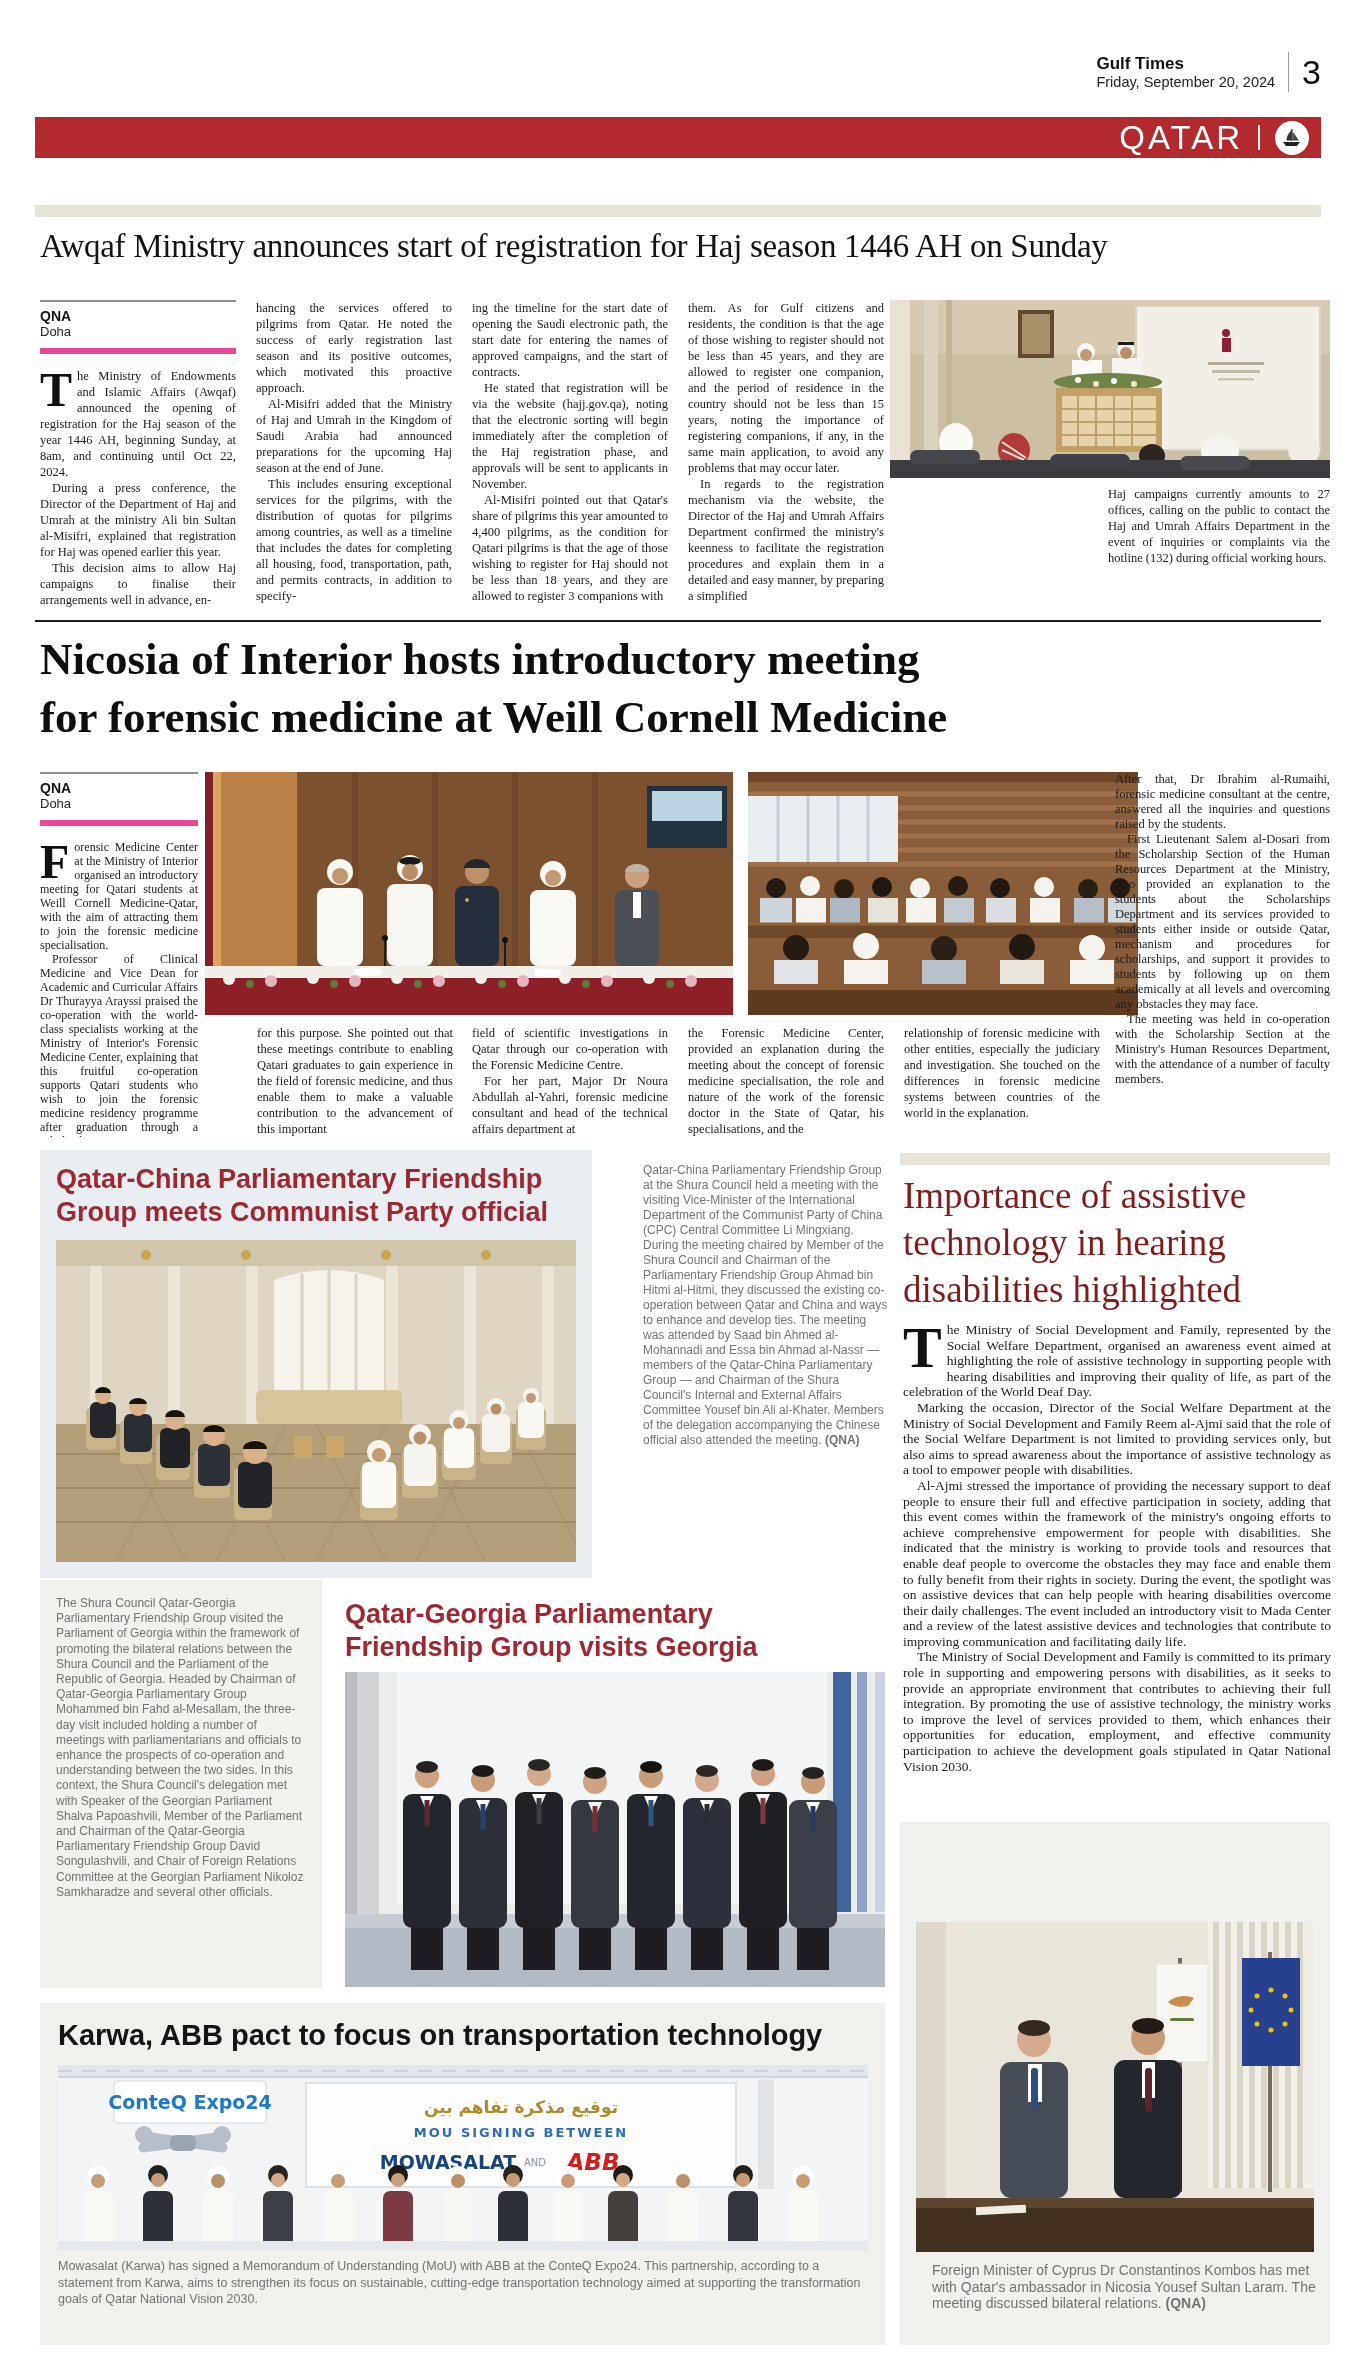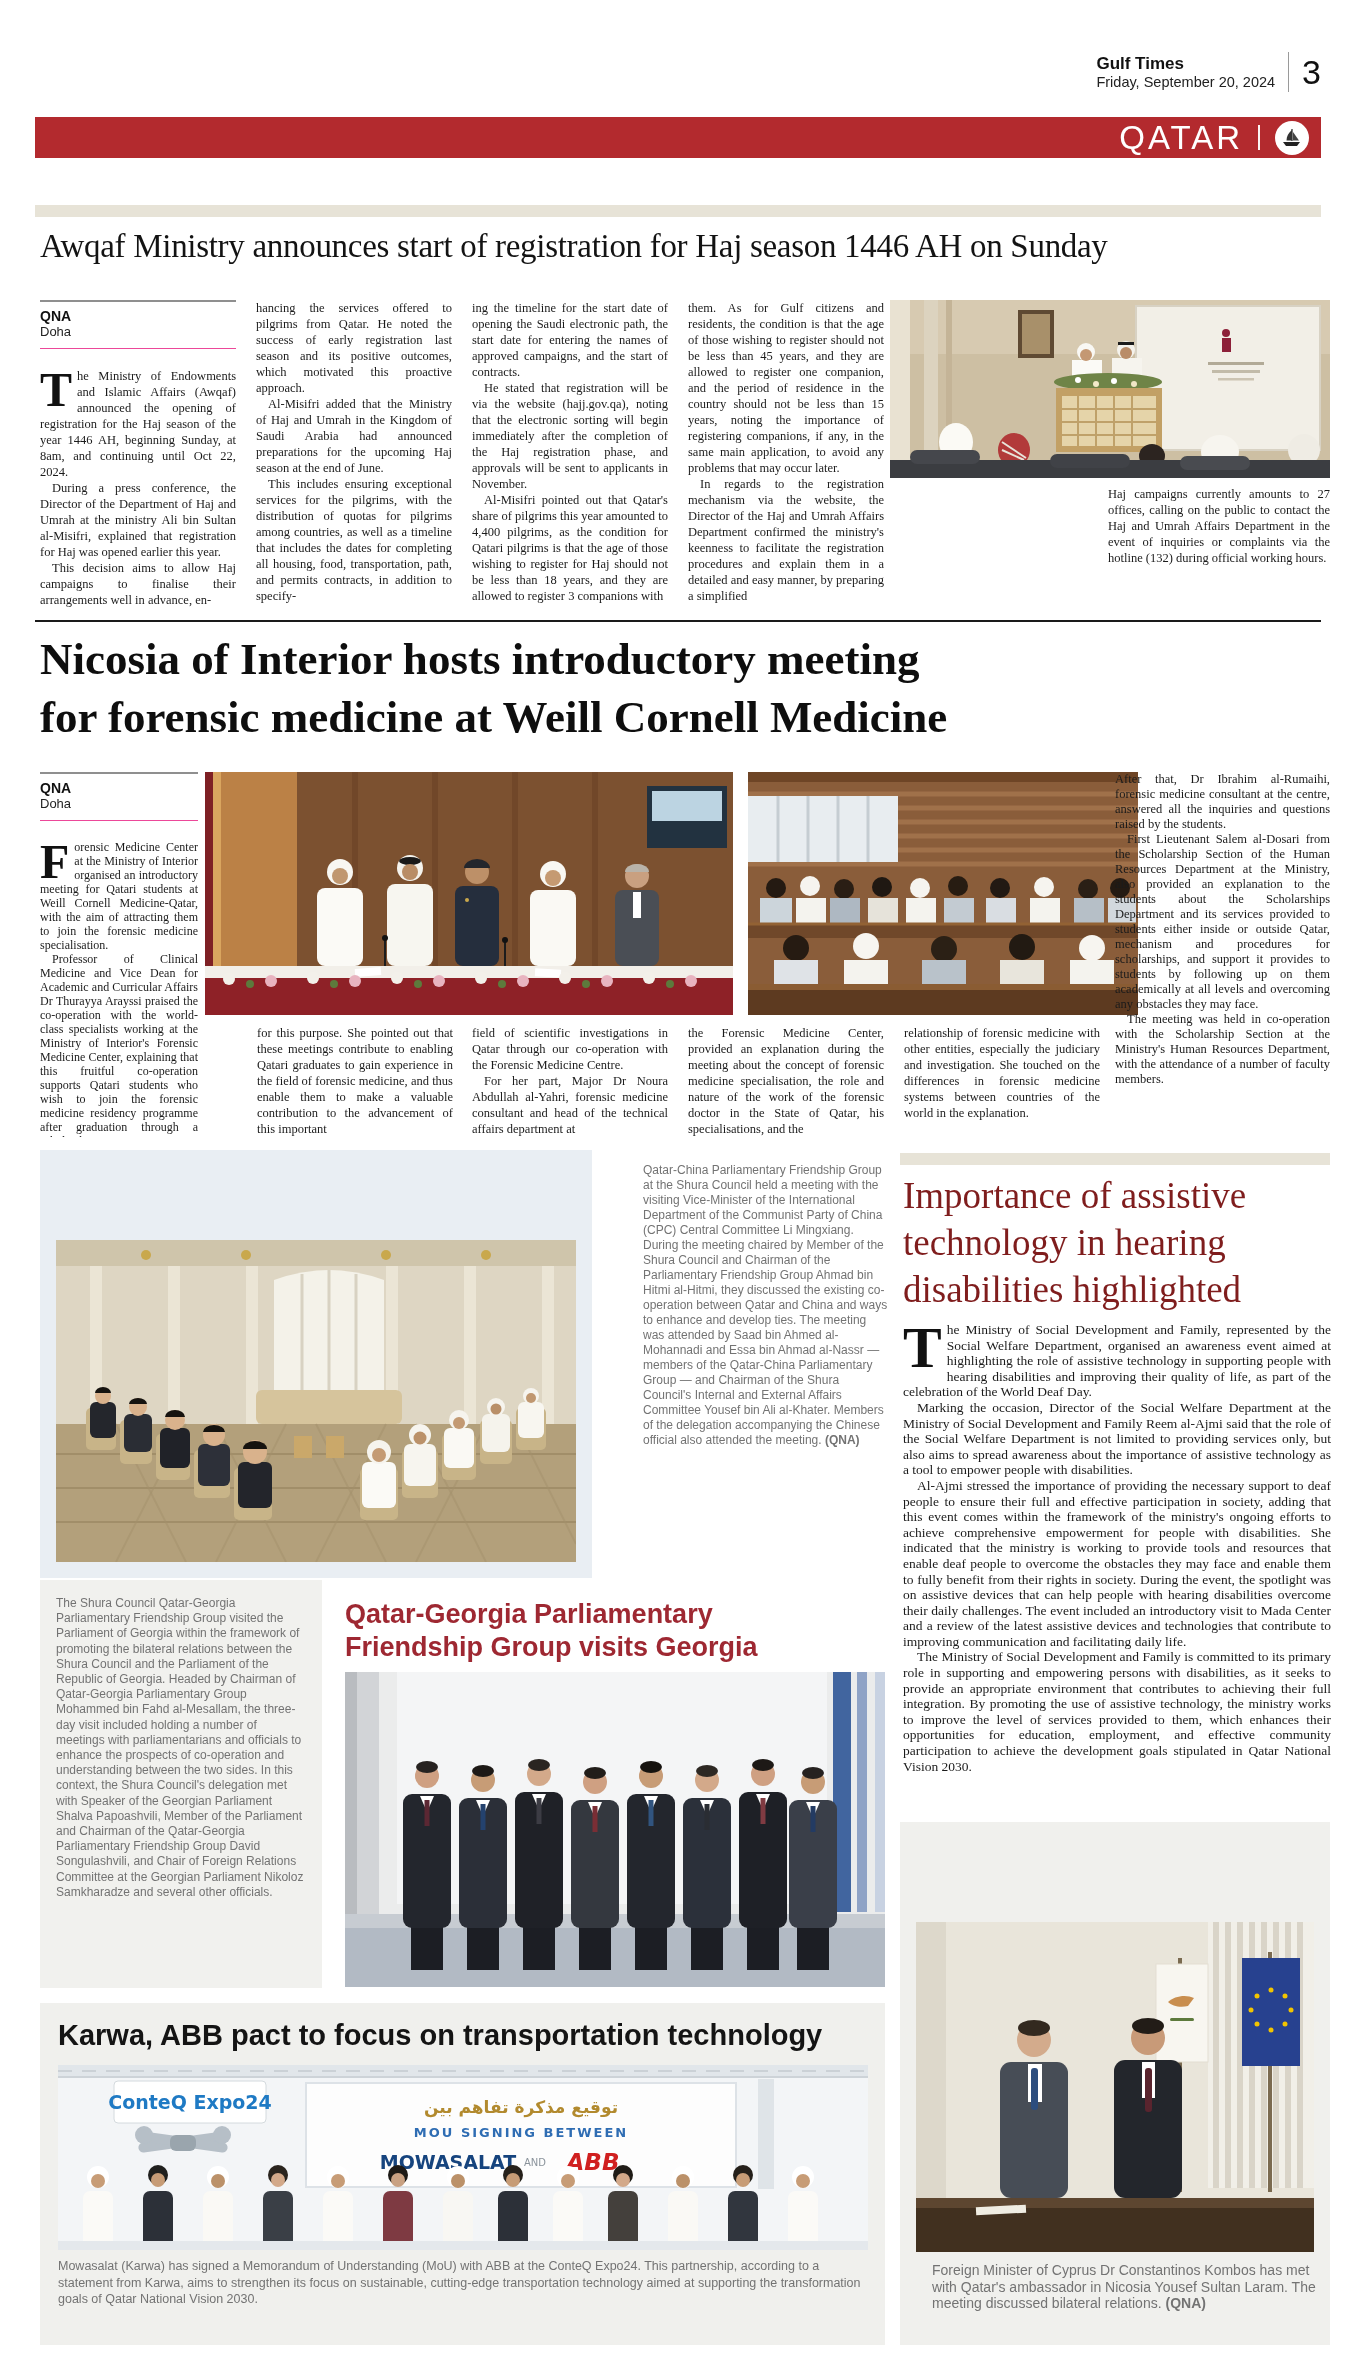--- a/index.html
+++ b/index.html
@@ -22,21 +22,21 @@
   
   #a1-headline{position:absolute;left:40px;top:225px;width:1292px;font:400 33px/42px "Liberation Serif",serif;
     color:#131313;letter-spacing:-0.3px;margin:0;}
   #a2-headline{position:absolute;left:40px;top:630px;width:1292px;font:700 45px/58px "Liberation Serif",serif;
     color:#0e0e0e;margin:0;}
   #assistive-title{position:absolute;left:903px;top:1172px;width:430px;font:400 37px/47px "Liberation Serif",serif;
     color:#7f1d1d;margin:0;}
   .red-title{font:700 27px/33px "Liberation Sans",sans-serif;color:#9e2832;margin:0;}
   .black-title{font:700 29px/35px "Liberation Sans",sans-serif;color:#141414;margin:0;}
   
-  .byline{position:absolute;border-top:2px solid #8f8f8f;border-bottom:1px solid #ec4899;padding:6px 0 8px;box-sizing:border-box;}
+  .byline{position:absolute;border-top:2px solid #8f8f8f;border-bottom:6px solid #ec4899;padding:6px 0 8px;box-sizing:border-box;}
   .byline .agency{font:bold 14px/16px "Liberation Sans",sans-serif;color:#111;}
   .byline .city{font:13px/16px "Liberation Sans",sans-serif;color:#222;}
   
   .bcol{position:absolute;font:12.5px/16px "Liberation Serif",serif;text-align:justify;color:#1b1b1b;overflow:hidden;}
   .bcol p{margin:0;}
   .bcol p + p{text-indent:12px;}
   .bcol.narrow{font-size:12px;line-height:14px;}
   .bcol.tight{line-height:15px;}
   .dropcap{float:left;font-family:"Liberation Serif",serif;font-weight:700;font-size:48px;line-height:40px;padding:2px 5px 0 0;color:#111;}
   .dropcap.big{font-size:58px;line-height:48px;}
@@ -307,20 +307,24 @@
   <div class="bcol" style="left:904px;top:1025px;width:196px;height:114px;">
     <p>relationship of forensic medicine with other entities, especially the judiciary and investigation. She touched on the differences in forensic medicine systems between countries of the world in the explanation.</p>
   </div>
   <div class="bcol tight" style="left:1115px;top:772px;width:215px;height:367px;">
     <p>After that, Dr Ibrahim al-Rumaihi, forensic medicine consultant at the centre, answered all the inquiries and questions raised by the students.</p>
     <p>First Lieutenant Salem al-Dosari from the Scholarship Section of the Human Resources Department at the Ministry, also provided an explanation to the students about the Scholarships Department and its services provided to students either inside or outside Qatar, mechanism and procedures for scholarships, and support it provides to students by following up on them academically at all levels and overcoming any obstacles they may face.</p>
     <p>The meeting was held in co-operation with the Scholarship Section at the Ministry's Human Resources Department, with the attendance of a number of faculty members.</p>
   </div>
 
   <div class="tint-box" style="left:40px;top:1150px;width:552px;height:428px;background:#e9eef3;">
+    <h2 class="red-title" style="position:absolute;left:16px;top:13px;width:520px;">
+      <span style="display:block">Qatar-China Parliamentary Friendship</span>
+      <span style="display:block">Group meets Communist Party official</span>
+    </h2>
     <div class="photo" style="left:16px;top:90px;width:520px;height:322px;">
       <svg viewBox="0 0 520 322" width="520" height="322">
         <rect width="520" height="322" fill="#ded6c3"></rect>
         <rect width="520" height="26" fill="#cfc5ab"></rect>
         <circle cx="90" cy="15" r="5" fill="#c9a84c"></circle>
           <circle cx="190" cy="15" r="5" fill="#c9a84c"></circle>
         <circle cx="330" cy="15" r="5" fill="#c9a84c"></circle>
           <circle cx="430" cy="15" r="5" fill="#c9a84c"></circle>
         <rect x="34" y="26" width="12" height="170" fill="#ebe5d5"></rect>
           <rect x="112" y="26" width="12" height="170" fill="#ebe5d5"></rect>

